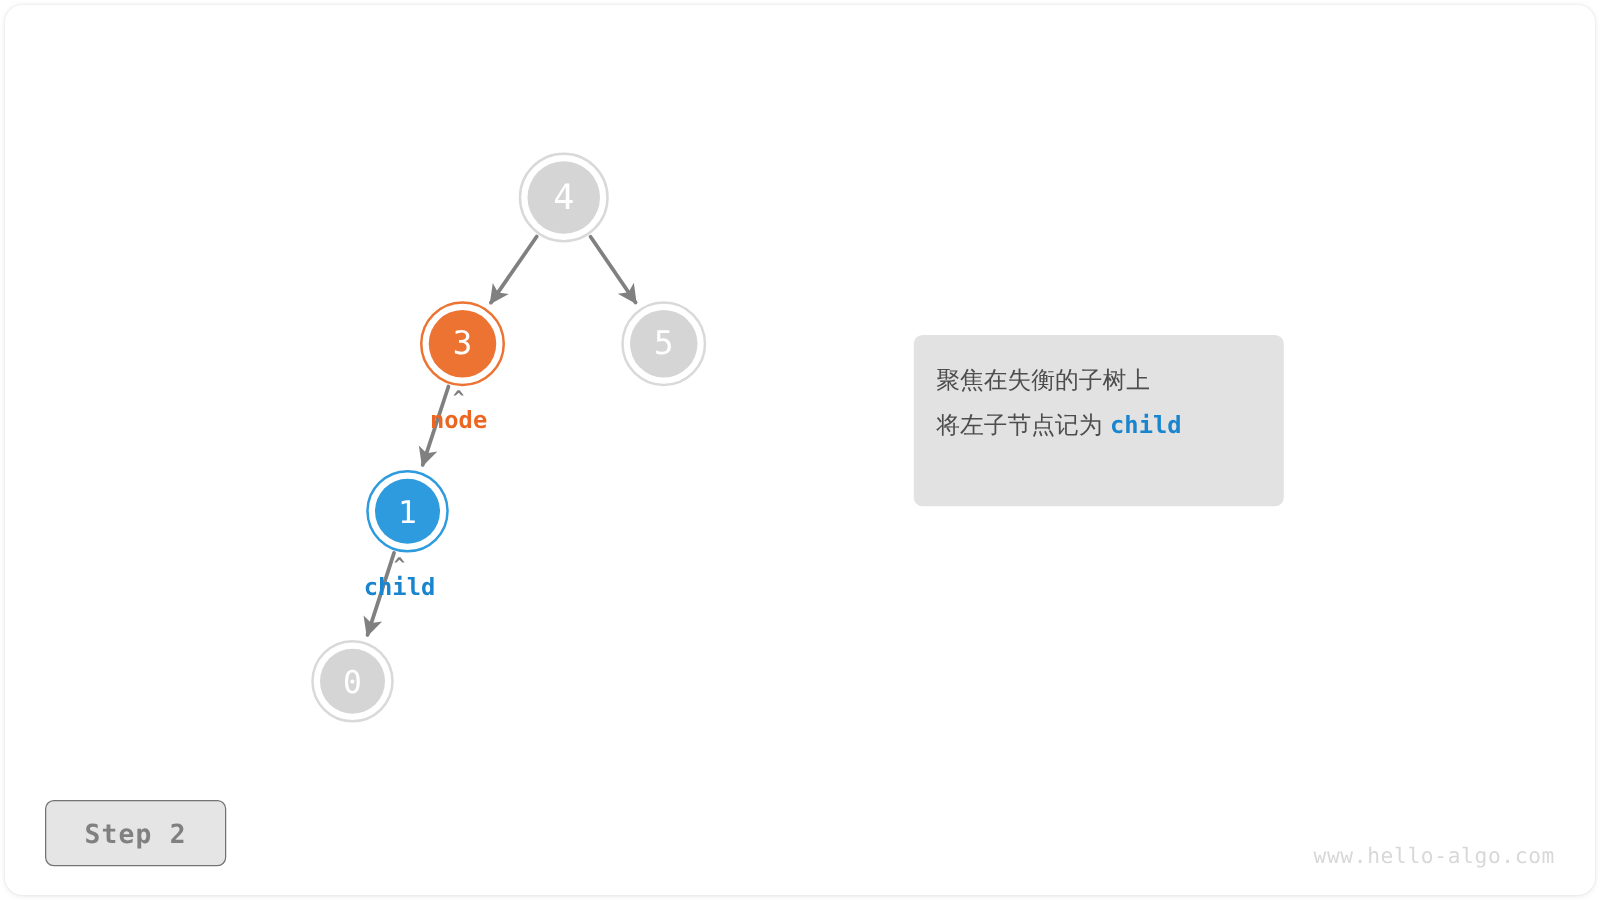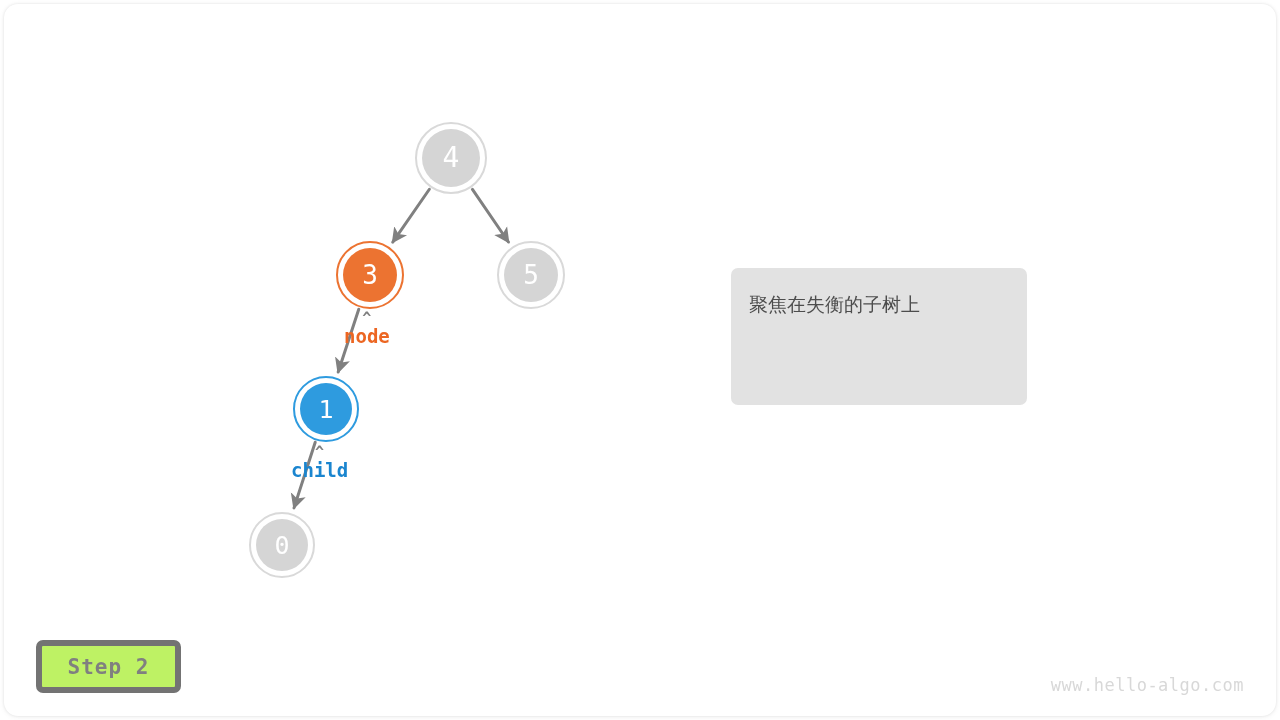--- a/index.html
+++ b/index.html
@@ -127,23 +127,23 @@
   .kw.orange-txt { color: #ec6622; }
   .kw.blue-txt   { color: #1a85cf; }
 
   
   #step-badge {
     position: absolute;
     left: 36px;
     top: 640px;
     width: 145px;
     height: 53px;
-    border: 6px solid #737373;
+    border: 1px solid #737373;
     border-radius: 7px;
-    background: #bef264;
+    background: #e5e5e5;
     display: flex;
     align-items: center;
     justify-content: center;
     box-sizing: border-box;
   }
   #step-badge .label {
     font-family: "DejaVu Sans Mono", "Liberation Mono", monospace;
     font-weight: bold;
     font-size: 21px;
     color: #808080;
@@ -202,20 +202,24 @@
 
   <div id="pointers-layer">
       <div class="ptr orange-txt" style="left: 344px; top: 313px;"><span class="caret">^</span><span>node</span></div>
       <div class="ptr blue-txt" style="left: 291px; top: 447px;"><span class="caret">^</span><span>child</span></div>
     </div>
 
   <div id="desc-box">
     <div class="desc-line">
       <span>聚焦在失衡的子树上</span>
     </div>
+    <div class="desc-line">
+      <span>将左子节点记为</span>
+      <span class="kw blue-txt">child</span>
+    </div>
   </div>
 
   <div id="step-badge">
     <span class="label">Step 2</span>
   </div>
 
   <div id="watermark">www.hello-algo.com</div>
 </div>
 
 </body></html>

